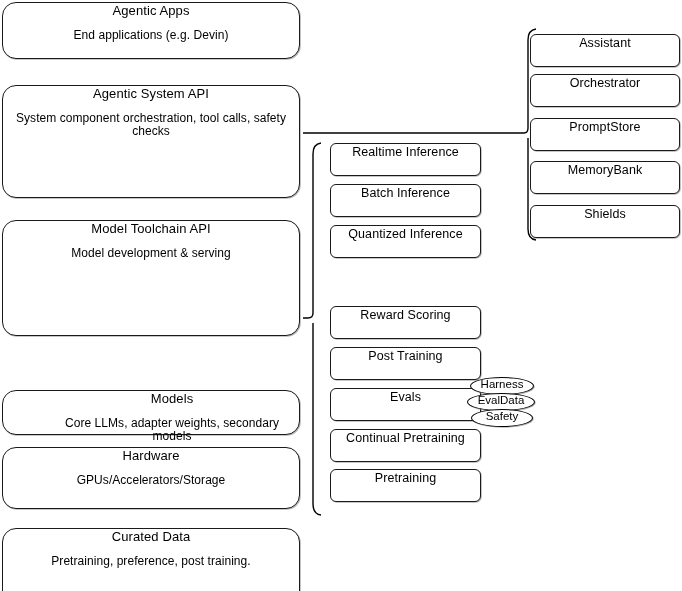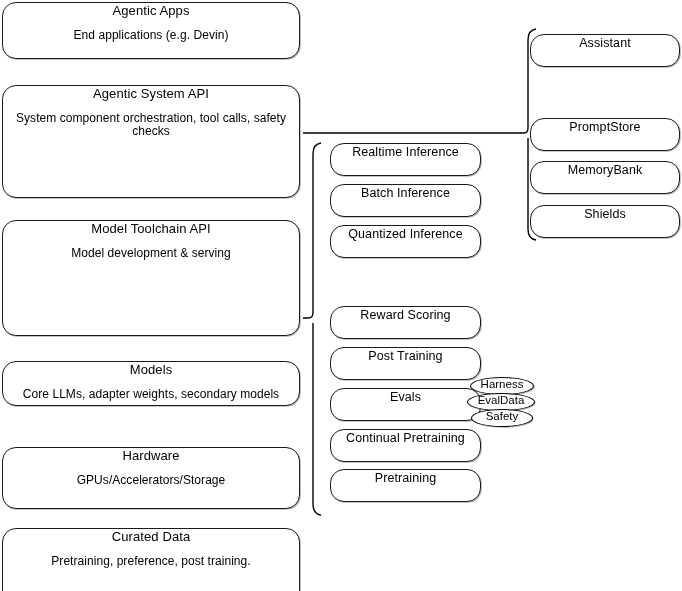--- a/index.html
+++ b/index.html
@@ -55,21 +55,21 @@
   
   .layer-box {
     left: 2px;
     width: 298px;
     border-radius: 14px;
   }
 
   
   .leaf-box {
     height: 33px;
-    border-radius: 14px;
+    border-radius: 6px;
   }
   .leaf-box .title {
     font-size: 12.5px;
   }
   .mid-box {
     left: 330px;
     width: 151px;
   }
   .right-box {
     left: 530px;
@@ -143,21 +143,21 @@
   <div class="box layer-box" style="top:85px; height:113px;">
     <div class="title">Agentic System API</div>
     <div class="subtitle">System component orchestration, tool calls, safety checks</div>
   </div>
 
   <div class="box layer-box" style="top:220px; height:116px;">
     <div class="title">Model Toolchain API</div>
     <div class="subtitle">Model development &amp; serving</div>
   </div>
 
-  <div class="box layer-box" style="top:361px; height:45px;">
+  <div class="box layer-box" style="top:390px; height:45px;padding-left:42px;">
     <div class="title">Models</div>
     <div class="subtitle">Core LLMs, adapter weights, secondary models</div>
   </div>
 
   <div class="box layer-box" style="top:447px; height:62px;">
     <div class="title">Hardware</div>
     <div class="subtitle">GPUs/Accelerators/Storage</div>
   </div>
 
   <div class="box layer-box" style="top:528px; height:77px;">
@@ -196,20 +196,23 @@
   <div class="badge" style="left:467px; top:393px; width:68px; height:18px;">
     <span>EvalData</span>
   </div>
   <div class="badge" style="left:471px; top:409px; width:62px; height:18px;">
     <span>Safety</span>
   </div>
 
   <div class="box leaf-box right-box" style="top:34px;">
     <div class="title">Assistant</div>
   </div>
+  <div class="box leaf-box right-box" style="top:74px;">
+    <div class="title">Orchestrator</div>
+  </div>
   <div class="box leaf-box right-box" style="top:118px;">
     <div class="title">PromptStore</div>
   </div>
   <div class="box leaf-box right-box" style="top:161px;">
     <div class="title">MemoryBank</div>
   </div>
   <div class="box leaf-box right-box" style="top:205px;">
     <div class="title">Shields</div>
   </div>
 

